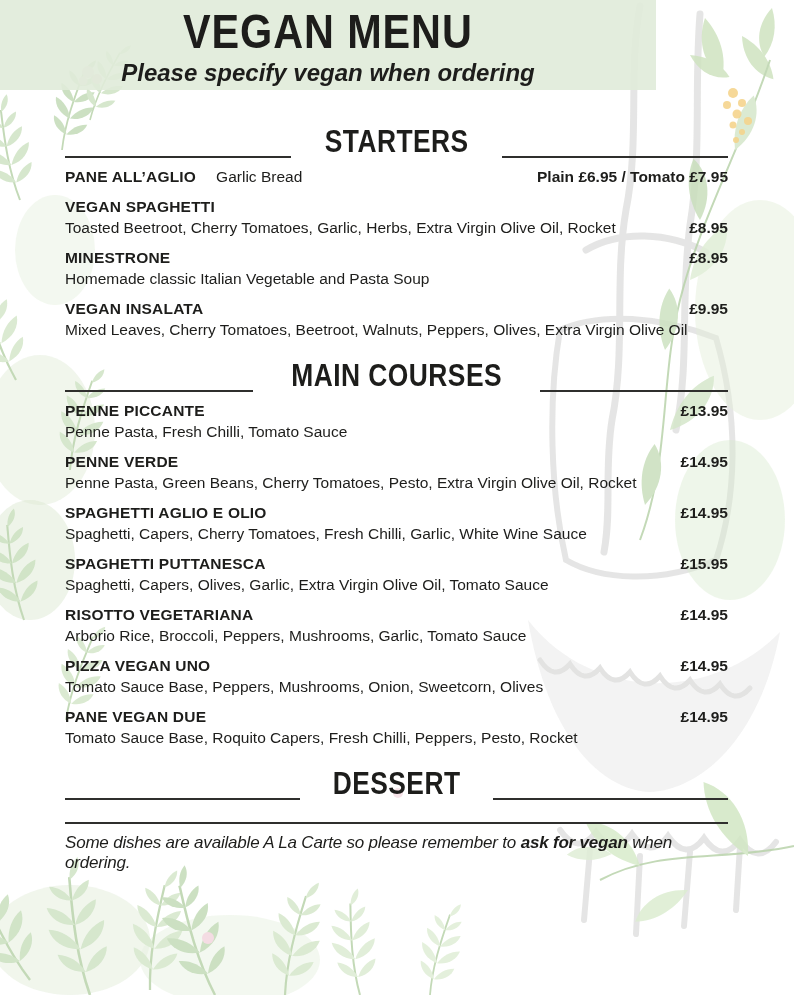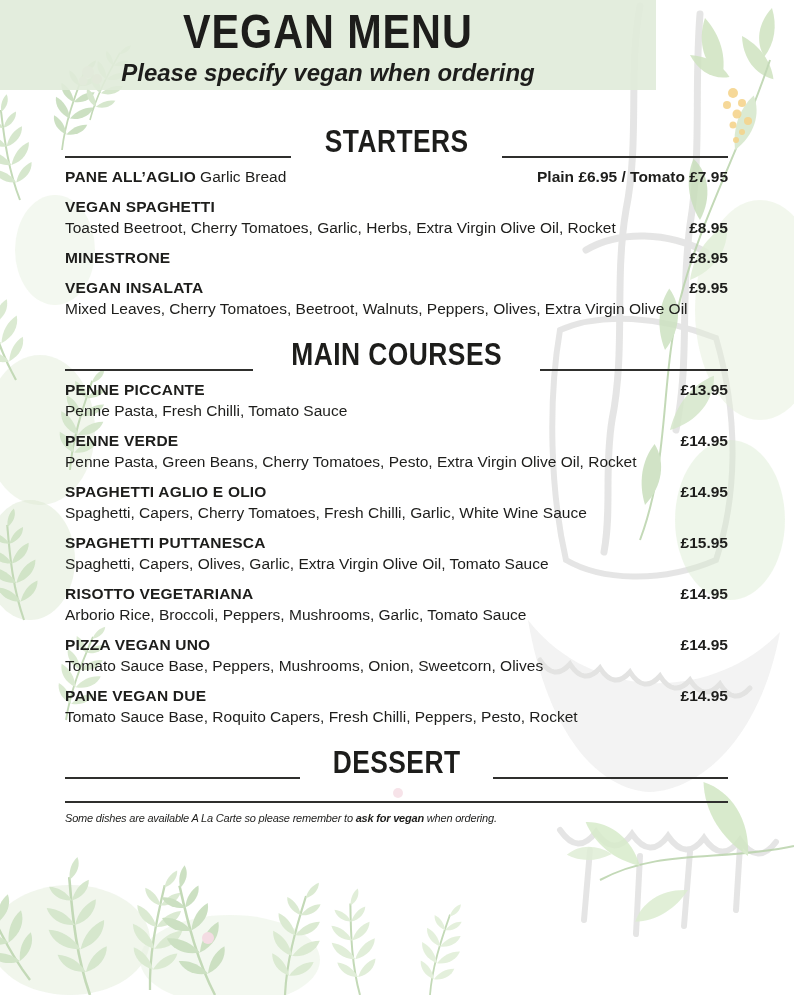--- a/index.html
+++ b/index.html
@@ -19,25 +19,25 @@
   .content { position:absolute; left:65px; top:90px; width:663px; z-index:2; }
   .sec-header { display:flex; align-items:flex-end; height:32px; }
   .sec-header.first { margin:36px 0 8px; }
   .sec-header.later { margin:20px 0 8px; }
   .sec-rule { flex:1; height:2px; background:#2f2f2d; }
   .sec-title { padding:0 24px; font-size:30px; font-weight:700; letter-spacing:0.5px;
                display:inline-block; transform:scale(0.88,1.06); white-space:nowrap; }
   .item { margin-bottom:9px; }
   .row { display:flex; justify-content:space-between; align-items:baseline; line-height:21px; }
   .name { font-weight:700; font-size:15.5px; letter-spacing:0.2px; }
-  .name-note { font-weight:400; font-size:15.5px; margin-left:4px; }
+  .name-note { font-weight:400; font-size:15.5px; margin-left:20px; }
   .desc { font-size:15.5px; }
   .price { font-weight:700; font-size:15.5px; white-space:nowrap; margin-left:12px; }
   .footer-rule { height:2px; background:#2f2f2d; margin-top:22px; }
-  .footnote { margin-top:9px; font-style:italic; font-size:11px; letter-spacing:-0.2px; }
+  .footnote { margin-top:9px; font-style:italic; font-size:17px; letter-spacing:-0.2px; }
   .footnote strong { font-weight:700; }
   .stem { stroke:#b9d3ab; stroke-width:2; fill:none; }
 </style>
 </head>
 <body>
 
 <div class="menu-page">
 
   <svg class="deco" viewBox="0 0 794 995" xmlns="http://www.w3.org/2000/svg">
     <defs>
@@ -214,20 +214,23 @@
         <span class="desc">Toasted Beetroot, Cherry Tomatoes, Garlic, Herbs, Extra Virgin Olive Oil, Rocket</span>
         <span class="price">£8.95</span>
       </div>
     </div>
 
     <div class="item">
       <div class="row">
         <span class="name">MINESTRONE</span>
         <span class="price">£8.95</span>
       </div>
+      <div class="row">
+          <span class="desc">Homemade classic Italian Vegetable and Pasta Soup</span>
+        </div>
     </div>
 
     <div class="item">
       <div class="row">
         <span class="name">VEGAN INSALATA</span>
         <span class="price">£9.95</span>
       </div>
       <div class="row">
           <span class="desc">Mixed Leaves, Cherry Tomatoes, Beetroot, Walnuts, Peppers, Olives, Extra Virgin Olive Oil</span>
         </div>

